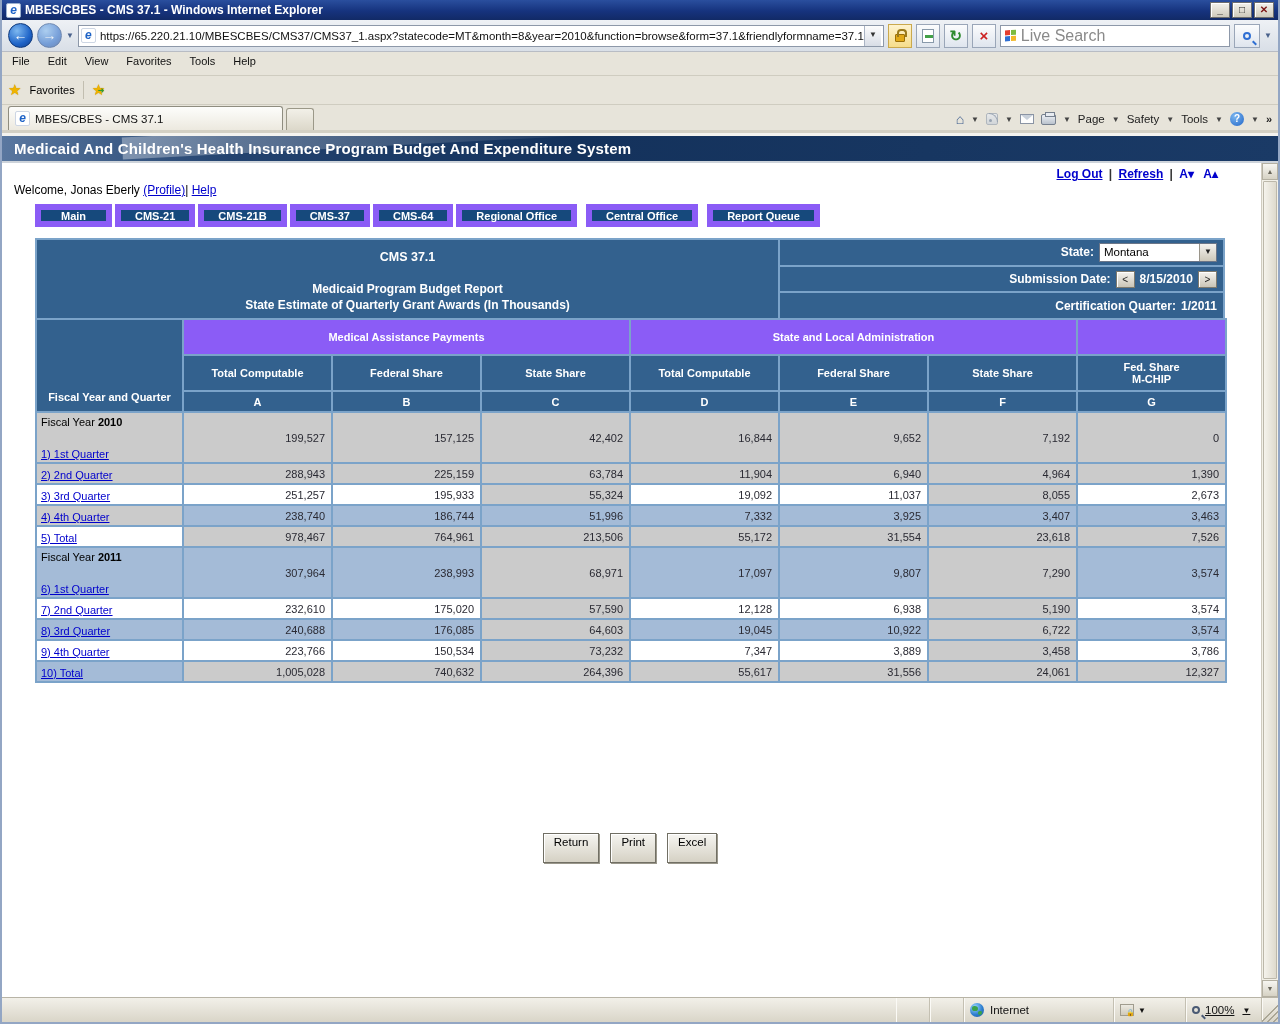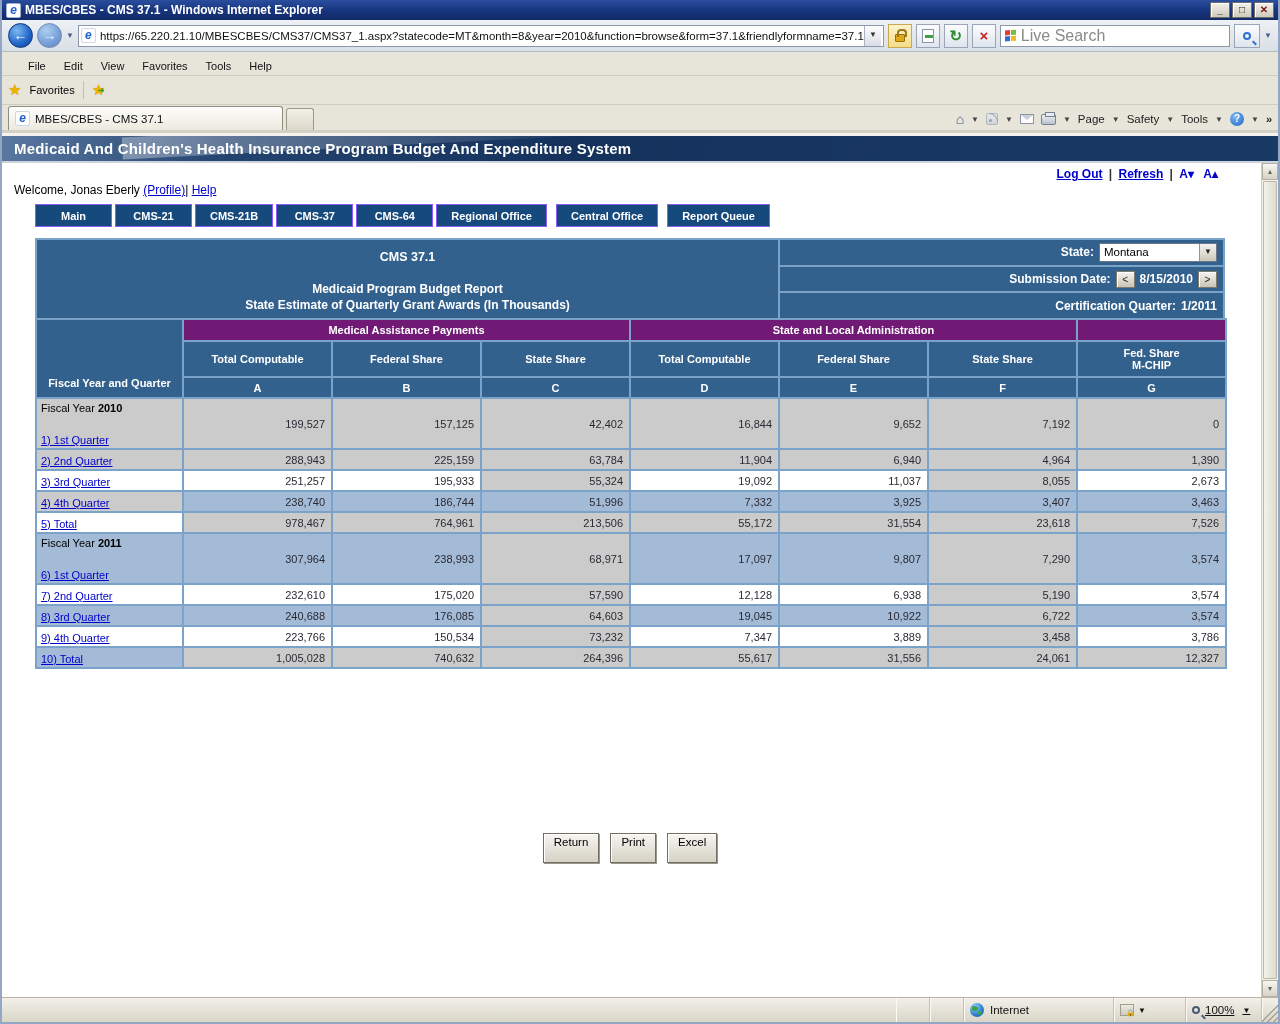--- a/index.html
+++ b/index.html
@@ -35,21 +35,21 @@
   .stop-r { color:#c22; font-size:15px; font-weight:bold; line-height:1; }
   .searchbox { flex:1; height:22px; background:#fff; border:1px solid #8d98a9; display:flex; align-items:center; padding:0 4px; gap:4px; }
   .winflag { width:12px; height:12px; display:grid; grid-template-columns:5px 5px; grid-template-rows:5px 5px; gap:1px; transform:skewY(-4deg); }
   .winflag i:nth-child(1){background:#e53e30;} .winflag i:nth-child(2){background:#7cbb3f;} .winflag i:nth-child(3){background:#2f6fd3;} .winflag i:nth-child(4){background:#f2b828;}
   .searchtext { color:#8a8a8a; font-size:16px; flex:1; }
   .magbtn { width:26px; height:24px; border:1px solid #9aa6b8; background:linear-gradient(#fbfcfd,#dfe5ee); display:flex; align-items:center; justify-content:center; }
   .mag { width:8px; height:8px; border:2px solid #2f6fd3; border-radius:50%; position:relative; }
   .mag:before { content:""; position:absolute; width:5px; height:2px; background:#2f6fd3; transform:rotate(45deg); left:7px; top:8px; }
 
   
-  .menubar { height:24px; background:#e7e4da; display:flex; align-items:flex-end; gap:2px; padding:0 18px; border-bottom:1px solid #cfccc0; flex:0 0 auto; }
+  .menubar { height:24px; background:#e7e4da; display:flex; align-items:flex-start; gap:2px; padding:0 2px; border-bottom:1px solid #cfccc0; flex:0 0 auto; }
   .menubar span { padding:3px 8px; color:#111; }
   .favbar { height:29px; background:#e7e4da; display:flex; align-items:center; padding:0 6px; gap:8px; border-bottom:1px solid #cfccc0; flex:0 0 auto; }
   .star { color:#f0b400; font-size:15px; text-shadow:0 0 1px #a87f00; }
   .favsep { width:1px; height:18px; background:#c2beb0; }
   .star-add { position:relative; color:#f0b400; font-size:15px; text-shadow:0 0 1px #a87f00; }
   .star-add:after { content:"➜"; position:absolute; left:6px; top:5px; font-size:8px; color:#2d9e2d; }
   .tabrow { height:28px; background:#e7e4da; display:flex; align-items:flex-end; padding:0 6px; flex:0 0 auto; border-bottom:3px solid #d3d0c4; }
   .tab { width:275px; height:24px; background:linear-gradient(#fdfdfb,#ece9df); border:1px solid #8f8d80; border-bottom:none; border-radius:3px 3px 0 0; display:flex; align-items:center; gap:5px; padding:0 6px; }
   .tab .tlabel { font-size:11.5px; color:#111; }
   .tabstub { width:28px; height:22px; background:linear-gradient(#f2f0e8,#dcd8ca); border:1px solid #9b9888; border-bottom:none; border-radius:3px 3px 0 0; margin-left:3px; }
@@ -74,21 +74,21 @@
 
   
   .content { flex:1; background:#fff; position:relative; display:flex; }
   .page { flex:1; position:relative; }
   a.blue { color:#0000cc; text-decoration:underline; cursor:pointer; }
   .toplinks { position:absolute; top:4px; right:40px; font-weight:bold; font-size:12px; color:#333; }
   .toplinks a { margin:0 3px; }
   .welcome { position:absolute; top:20px; left:12px; font-size:12px; color:#000; }
 
   .navtabs { position:absolute; top:41px; left:33px; display:flex; }
-  .navtab { height:23px; background:#16497c; color:#fff; font-weight:bold; font-size:11px; display:flex; align-items:center; justify-content:center; margin-right:3px; padding:0 14px; min-width:77px; border:1px solid #8b5cf6; }
+  .navtab { height:23px; background:#16497c; color:#fff; font-weight:bold; font-size:11px; display:flex; align-items:center; justify-content:center; margin-right:3px; padding:0 14px; min-width:77px; border:6px solid #8b5cf6; }
   .navtab.sp { margin-left:6px; }
 
   
   .report { position:absolute; top:75px; left:33px; width:1190px;border-radius:24px; }
   .tophdr { display:flex; border:2px solid #7ba3c9; border-bottom:none; }
   .titleblock { width:743px; background:#33618e; color:#fff; text-align:center; padding:6px 0 6px; border-right:2px solid #7ba3c9; }
   .titleblock .t1 { font-weight:bold; font-size:12.5px; margin-top:4px; }
   .titleblock .t2 { font-weight:bold; font-size:12px; margin-top:18px; }
   .titleblock .t3 { font-weight:bold; font-size:12px; margin-top:2px; }
   .ctrlblock { flex:1; background:#33618e; display:flex; flex-direction:column; }
@@ -98,21 +98,21 @@
   .fakesel { width:118px; height:19px; background:#fff; border:1px solid #6b7688; display:flex; align-items:center; }
   .fakesel .selval { flex:1; padding-left:4px; font-size:11.5px; color:#000; }
   .fakesel .selarrow { width:17px; height:17px; background:linear-gradient(#f4f3ef,#cdc8ba); border-left:1px solid #9a958a; text-align:center; line-height:16px; font-size:8px; color:#222; }
   .stepbtn { width:19px; height:17px; background:linear-gradient(#f4f3ef,#c9c4b6); border:1px solid #7e7a6e; box-shadow:inset 1px 1px #fff; font-size:10px; color:#222; text-align:center; line-height:15px; }
 
   table.grid { border-collapse:collapse; table-layout:fixed; width:1190px; }
   table.grid col.c0 { width:147px; }
   table.grid col.cx { width:149px; }
   table.grid td, table.grid th { border:2px solid #7ba3c9; font-size:11px; overflow:hidden; }
   th.fy-hdr { background:#33618e; color:#fff; font-weight:bold; font-size:11.5px; vertical-align:bottom; padding:0 10px 8px; text-align:center; }
-  th.group { background:#701a75; color:#fff; font-weight:bold; font-size:11.5px; height:22px; text-align:center; }
+  th.group { background:#8b5cf6; color:#fff; font-weight:bold; font-size:11.5px; height:36px; text-align:center; }
   th.sub { background:#33618e; color:#fff; font-weight:bold; font-size:11.5px; height:36px; text-align:center; white-space:pre-line; }
   th.letter { background:#33618e; color:#fff; font-weight:bold; height:21px; text-align:center; }
   td.g { background:#cbcbcb; }
   td.b { background:#a4bbd7; }
   td.w { background:#ffffff; }
   td.val { text-align:right; padding:2px 6px; color:#2a2a33; height:21px; }
   td.lbl { padding:2px 4px; vertical-align:bottom; }
   tr.tall td { height:51px; }
   tr.tall td.lbl { vertical-align:bottom; position:relative; }
   .fy { position:absolute; top:3px; left:4px; color:#000; white-space:nowrap; }

